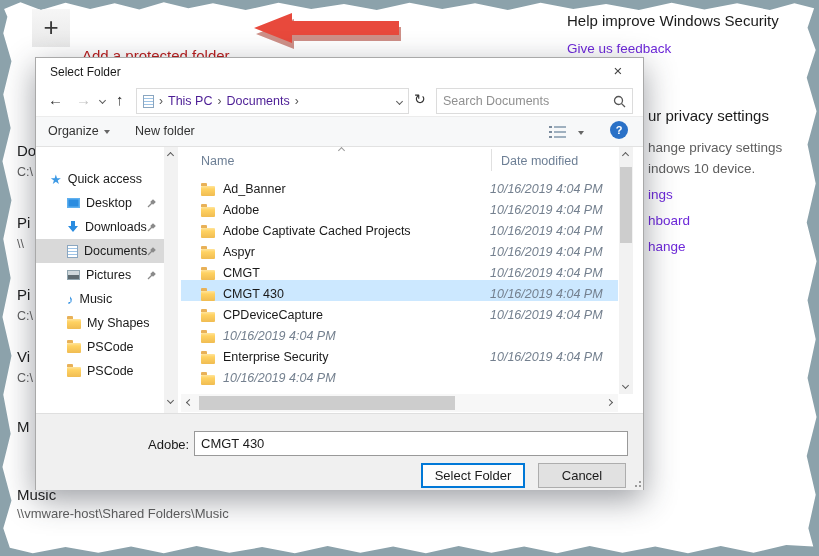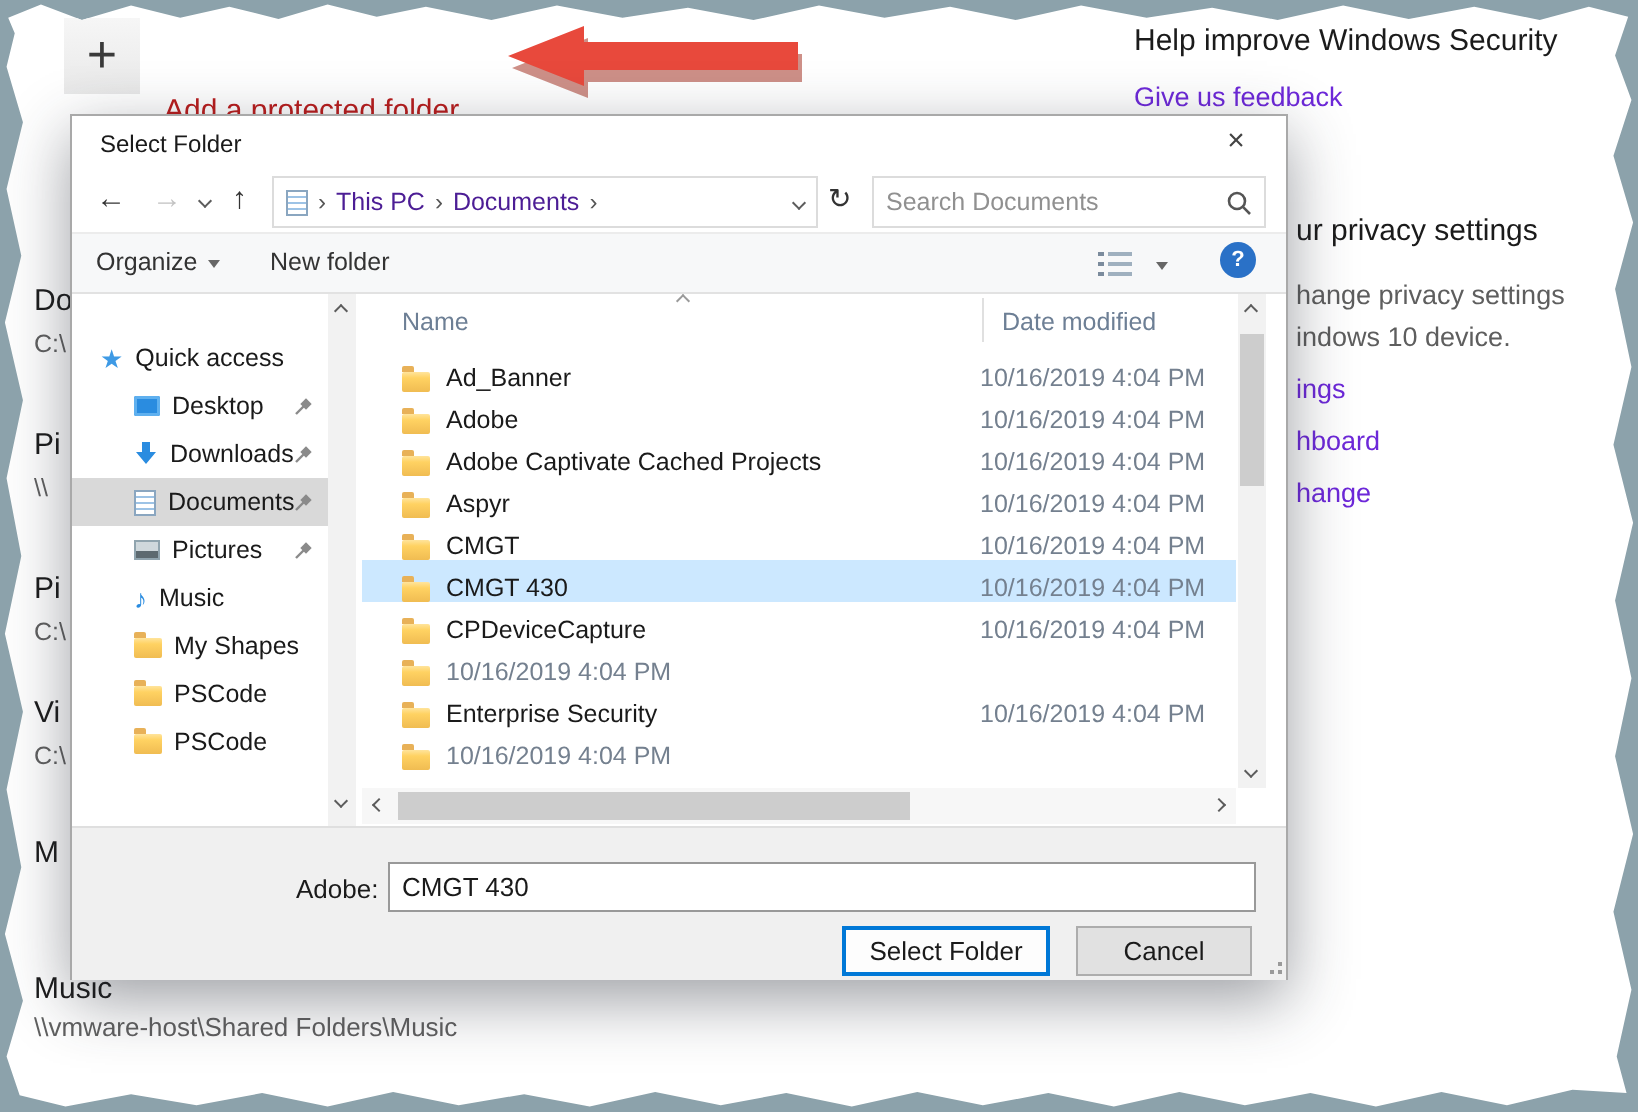--- a/index.html
+++ b/index.html
@@ -105,21 +105,21 @@
 
   
   .list-header { left:145px; top:89px; width:438px; height:26px; }
   .col-label { position:absolute; top:7px; color:#6d7f95; font-size:12.5px; cursor:pointer; }
   .hdr-divider { position:absolute; left:310px; top:2px; width:1px; height:22px; background:#e0e0e0; }
   .sort-chev { position:absolute; left:158px; top:1px; }
   .file-row { position:absolute; left:145px; width:437px; height:21px; display:flex;
     align-items:flex-end; gap:8px; padding-left:20px; cursor:pointer; }
   .file-row.selected { background:#cce8ff; }
   .f-name { color:#1a1a1a; font-size:12.5px; white-space:nowrap; flex:1; }
-  .f-date { color:#74808f; font-size:12.5px; width:128px; }
+  .f-date { color:#74808f; font-size:12.5px; width:128px;font-style:italic; }
   .v-scroll { left:583px; top:89px; width:14px; height:247px; background:#f2f2f2; }
   .v-thumb { position:absolute; left:1px; top:20px; width:12px; height:76px; background:#cdcdcd; cursor:pointer; }
   .h-scroll { left:145px; top:336px; width:437px; height:18px; background:#f7f7f7; }
   .h-thumb { position:absolute; left:18px; top:2px; width:256px; height:14px; background:#cdcdcd; cursor:pointer; }
   .sc-arrow { position:absolute; cursor:pointer; }
 
   
   .bottom-panel { left:0; top:355px; width:607px; height:77px; background:#f0f0f0;
     border-top:1px solid #dfdfdf; }
   .folder-label { left:112px; top:379px; font-size:13px; color:#1a1a1a; }

